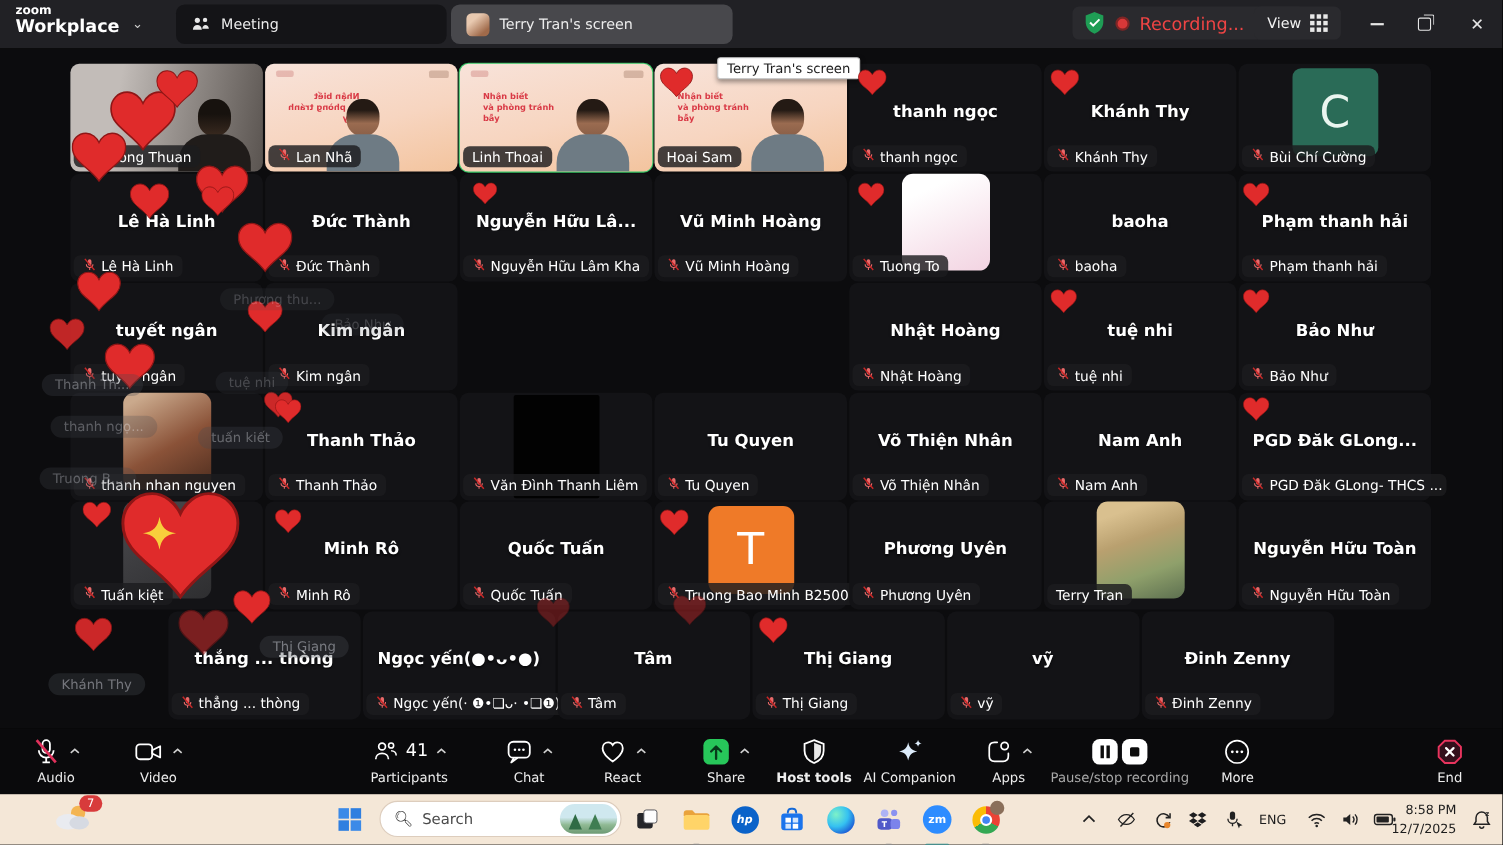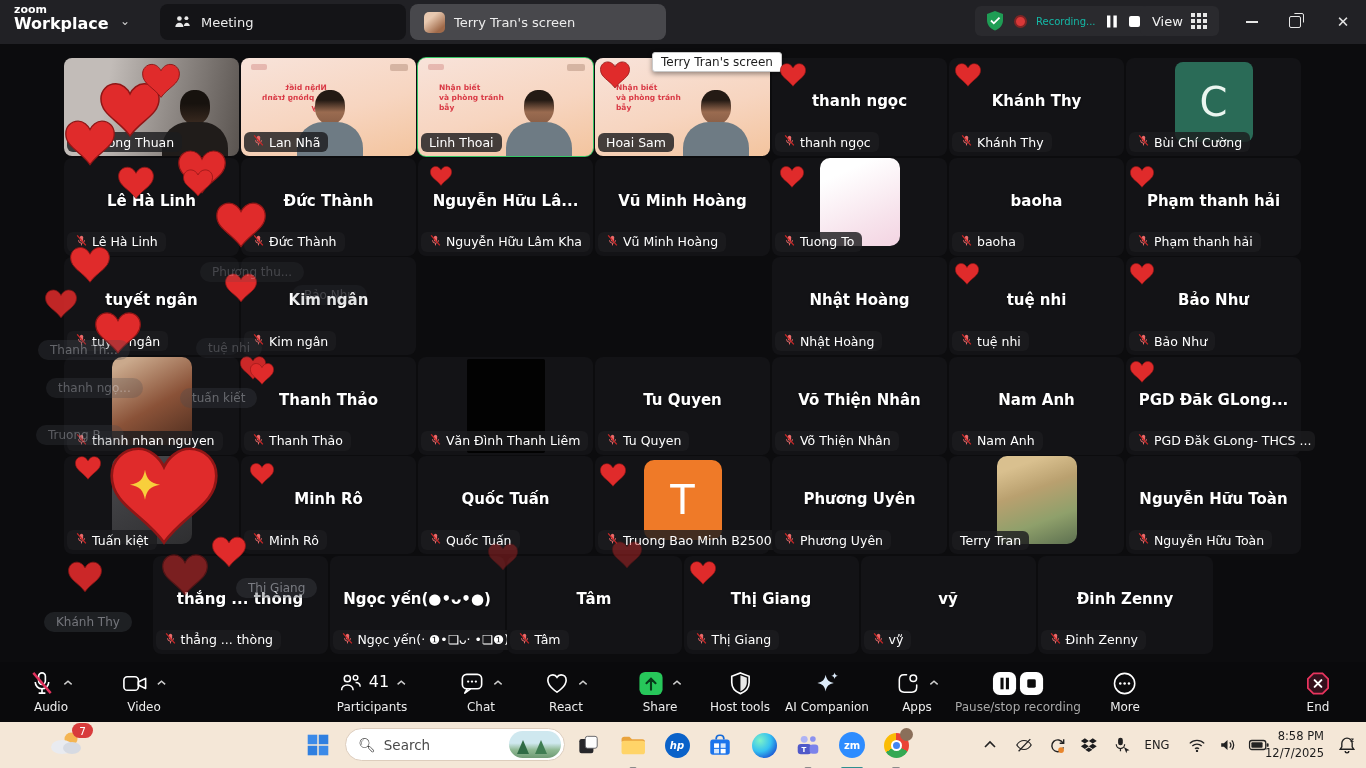--- a/index.html
+++ b/index.html
@@ -14,21 +14,21 @@
   .brand-chev{position:absolute;left:120px;top:14px;color:#cfcfcf;font-size:12px;}
   .tab{position:absolute;top:4px;height:36px;border-radius:8px;display:flex;align-items:center;
        color:#ececec;font-size:13px;gap:9px;padding:0 14px;box-sizing:border-box;}
   #tab-meeting{left:160px;width:246px;background:#141417;}
   #tab-screen{left:410px;width:256px;background:#48484c;}
   .tab .avatar-mini{width:21px;height:21px;border-radius:5px;
      background:linear-gradient(140deg,#e8c9b0 30%,#a06a4a 80%);}
   .rec-wrap{position:absolute;left:975px;top:6px;height:30px;display:flex;align-items:center;gap:9px;
      background:#2a2a2e;border-radius:6px;padding:0 10px;}
   .rec-dot{width:13px;height:13px;border-radius:50%;background:#d93838;border:2px solid #7e2525;box-sizing:border-box;}
-  .rec-text{color:#14b8a6;font-size:10px;}
+  .rec-text{color:#ef4444;font-size:16px;}
   .view-wrap{position:absolute;left:1140px;top:6px;height:30px;display:flex;align-items:center;gap:8px;
      background:#2a2a2e;border-radius:6px;padding:0 12px;color:#f2f2f2;font-size:13px;}
   .grid-ico{display:grid;grid-template-columns:repeat(3,4px);grid-gap:2px;}
   .grid-ico i{width:4px;height:4px;background:#e8e8e8;display:block;}
   .winbtn{position:absolute;top:8px;width:30px;height:28px;display:flex;align-items:center;justify-content:center;color:#e6e6e6;}
   #btn-min{left:1237px;} #btn-max{left:1280px;} #btn-close{left:1328px;font-size:15px;}
   #btn-min::before{content:"";width:12px;height:1.5px;background:#e6e6e6;display:block;}
   #btn-max i{width:10px;height:10px;border:1.4px solid #e6e6e6;border-radius:2px;display:block;position:relative;}
   #btn-max i::before{content:"";position:absolute;left:2px;top:-4px;width:10px;height:10px;border:1.4px solid #e6e6e6;border-radius:2px;clip-path:polygon(20% 0,100% 0,100% 80%,80% 80%,80% 20%,20% 20%);}
 
@@ -761,21 +761,21 @@
             </svg>
           </span>
           <span class="caret">
             <svg viewBox="0 0 12 8">
               <path d="M2 5.5L6 2l4 3.5" fill="none" stroke="#cfcfcf" stroke-width="1.6"></path>
             </svg>
           </span>
         </div>
         <div class="tb-label">Share</div>
       </div>
-      <div class="tb-item" style="left: 740px;">
+      <div class="tb-item" style="left: 740px; font-weight: bold;">
         <div class="tb-iconrow">
           <span>
             <svg width="27" height="27" viewBox="0 0 28 28">
               <path d="M14 3l9 3.5V13c0 5.5-3.8 9.5-9 11.5C8.8 22.5 5 18.5 5 13V6.5z" fill="none" stroke="#fff" stroke-width="1.7"></path>
               <path d="M14 5.5l6.6 2.5V13c0 4.1-2.7 7.2-6.6 9z" fill="#fff" opacity=".9"></path>
             </svg>
           </span>
         </div>
         <div class="tb-label">Host tools</div>
       </div>

